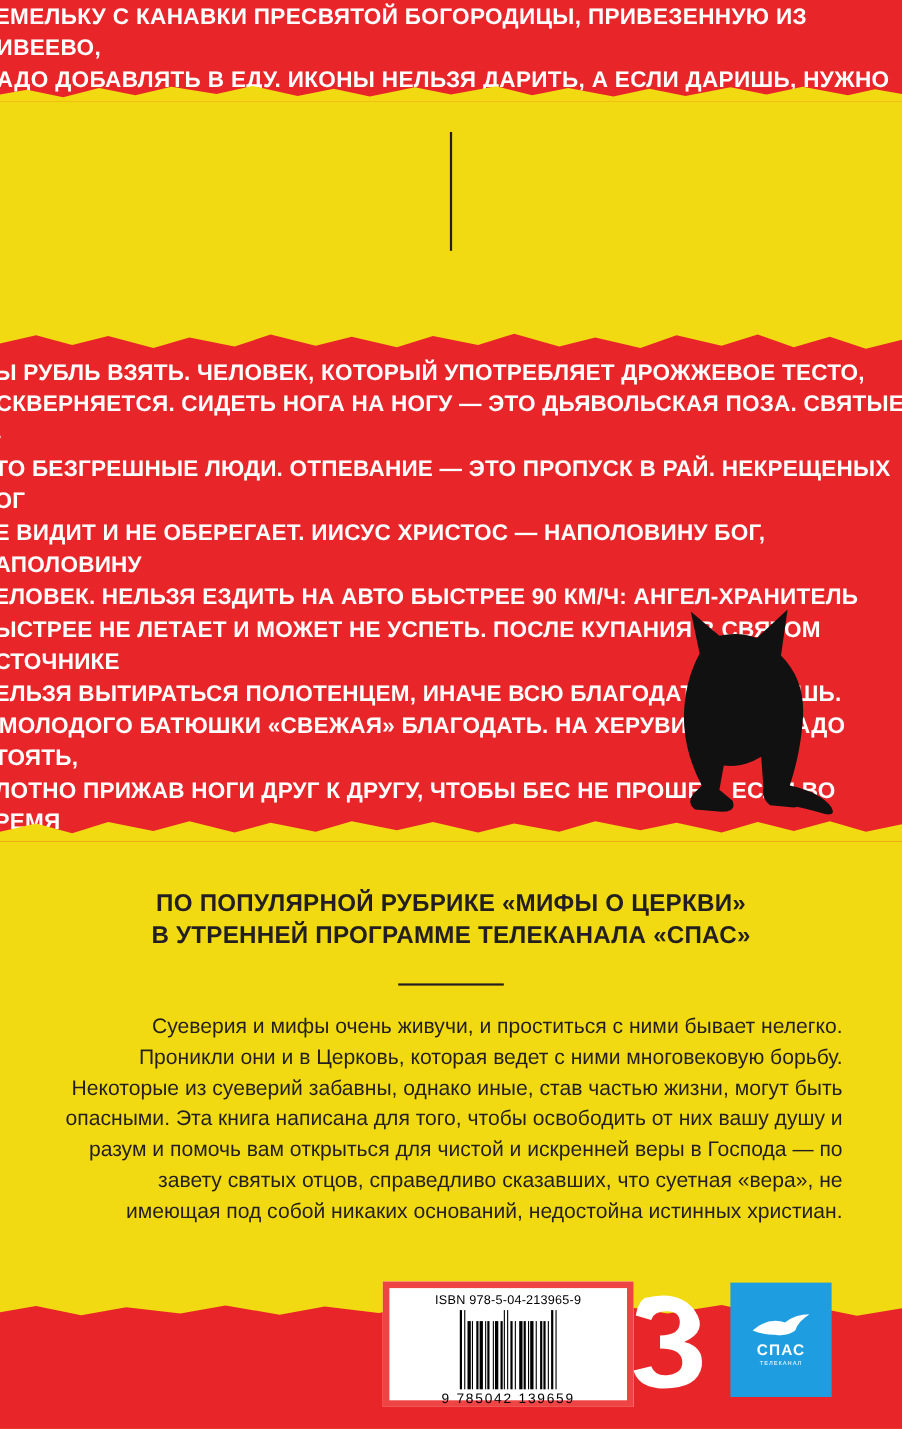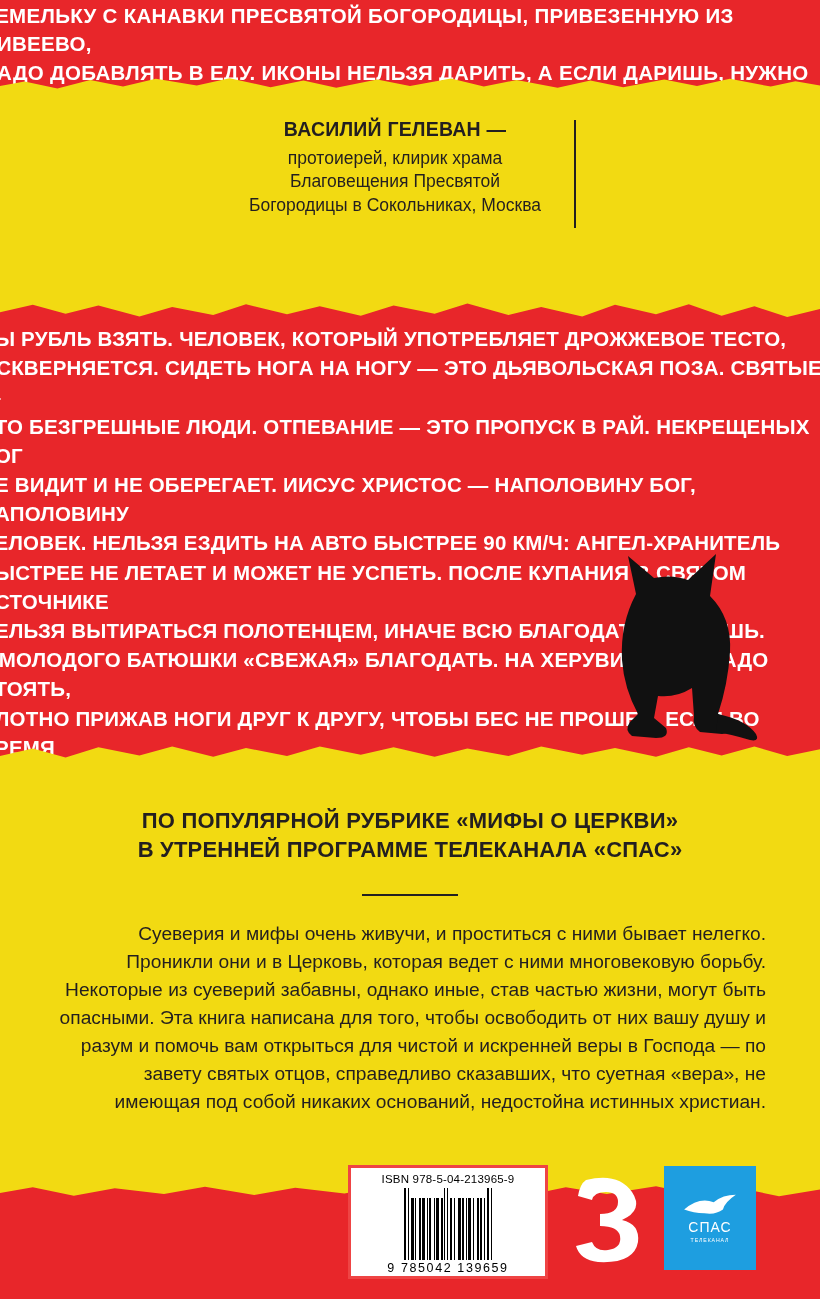--- a/index.html
+++ b/index.html
@@ -129,22 +129,22 @@
   .bottom-band .rough-top {
     position: absolute; left: 0; top: -5px; width: 820px; height: 26px;
     background: #f2da12;
     clip-path: polygon(0% 0%, 100% 0%, 100% 40%, 95% 66%, 90% 34%, 85% 62%,
       80% 28%, 74% 58%, 69% 32%, 64% 64%, 58% 36%, 53% 60%, 47% 26%, 42% 56%,
       36% 34%, 31% 62%, 25% 30%, 20% 58%, 14% 36%, 9% 64%, 4% 32%, 0% 54%);
   }
 
   
   .isbn-box {
-    position: absolute; left: 348px; top: 1165px; width: 200px; height: 114px;
-    background: #ffffff; border: 3px solid #ef4444;
+    position: absolute; left: 348px; top: 1165px; width: 228px; height: 114px;
+    background: #ffffff; border: 6px solid #ef4444;
     padding: 5px 6px 3px 6px;
   }
   .isbn-text {
     font-size: 11.5px; color: #000; text-align: center; letter-spacing: 0.2px;
     margin-bottom: 3px;
   }
   .bars { display: flex; align-items: flex-end; height: 72px; gap: 0; justify-content: center; }
   .bars i { display: block; background: #000; }
   .isbn-digits {
     font-size: 12.5px; color: #000; text-align: center; letter-spacing: 1.6px;
@@ -155,41 +155,35 @@
   .eksmo {
     position: absolute; left: 566px; top: 1166px; width: 90px; height: 104px;
     color: #fff;
   }
   .spas {
     position: absolute; left: 664px; top: 1166px; width: 92px; height: 104px;
     background: #1e9ee0; color: #fff;
     display: flex; flex-direction: column; align-items: center; justify-content: center;
   }
   .spas .bird { font-size: 26px; line-height: 1; margin-bottom: 2px; }
-  .spas .spas-name { font-size: 14px; font-weight: normal; letter-spacing: 1px; }
+  .spas .spas-name { font-size: 14px; font-weight: bold; letter-spacing: 1px; }
   .spas .spas-sub { font-size: 5.2px; letter-spacing: 0.9px; margin-top: 2px; }
 </style>
 </head>
 <body>
 
 <div class="page">
 
   <div class="top-band">
     <div class="top-text stencil">ЗЕМЕЛЬКУ С КАНАВКИ ПРЕСВЯТОЙ БОГОРОДИЦЫ, ПРИВЕЗЕННУЮ ИЗ ДИВЕЕВО,
 НАДО ДОБАВЛЯТЬ В ЕДУ. ИКОНЫ НЕЛЬЗЯ ДАРИТЬ, А ЕСЛИ ДАРИШЬ, НУЖНО ХОТЯ</div>
     <div class="rough"></div>
   </div>
 
   <div class="authors">
-    <div class="author-col">
-      <div class="author-name">ВАСИЛИЙ ГЕЛЕВАН —</div>
-      <div class="author-desc">протоиерей, клирик храма
-Благовещения Пресвятой
-Богородицы в Сокольниках, Москва</div>
-    </div>
     <div class="divider"></div>
   </div>
 
   <div class="mid-band">
     <div class="rough-top"></div>
     <div class="mid-text stencil">БЫ РУБЛЬ ВЗЯТЬ. ЧЕЛОВЕК, КОТОРЫЙ УПОТРЕБЛЯЕТ ДРОЖЖЕВОЕ ТЕСТО,
 ОСКВЕРНЯЕТСЯ. СИДЕТЬ НОГА НА НОГУ — ЭТО ДЬЯВОЛЬСКАЯ ПОЗА. СВЯТЫЕ —
 ЭТО БЕЗГРЕШНЫЕ ЛЮДИ. ОТПЕВАНИЕ — ЭТО ПРОПУСК В РАЙ. НЕКРЕЩЕНЫХ БОГ
 НЕ ВИДИТ И НЕ ОБЕРЕГАЕТ. ИИСУС ХРИСТОС — НАПОЛОВИНУ БОГ, НАПОЛОВИНУ
 ЧЕЛОВЕК. НЕЛЬЗЯ ЕЗДИТЬ НА АВТО БЫСТРЕЕ 90 КМ/Ч: АНГЕЛ-ХРАНИТЕЛЬ

